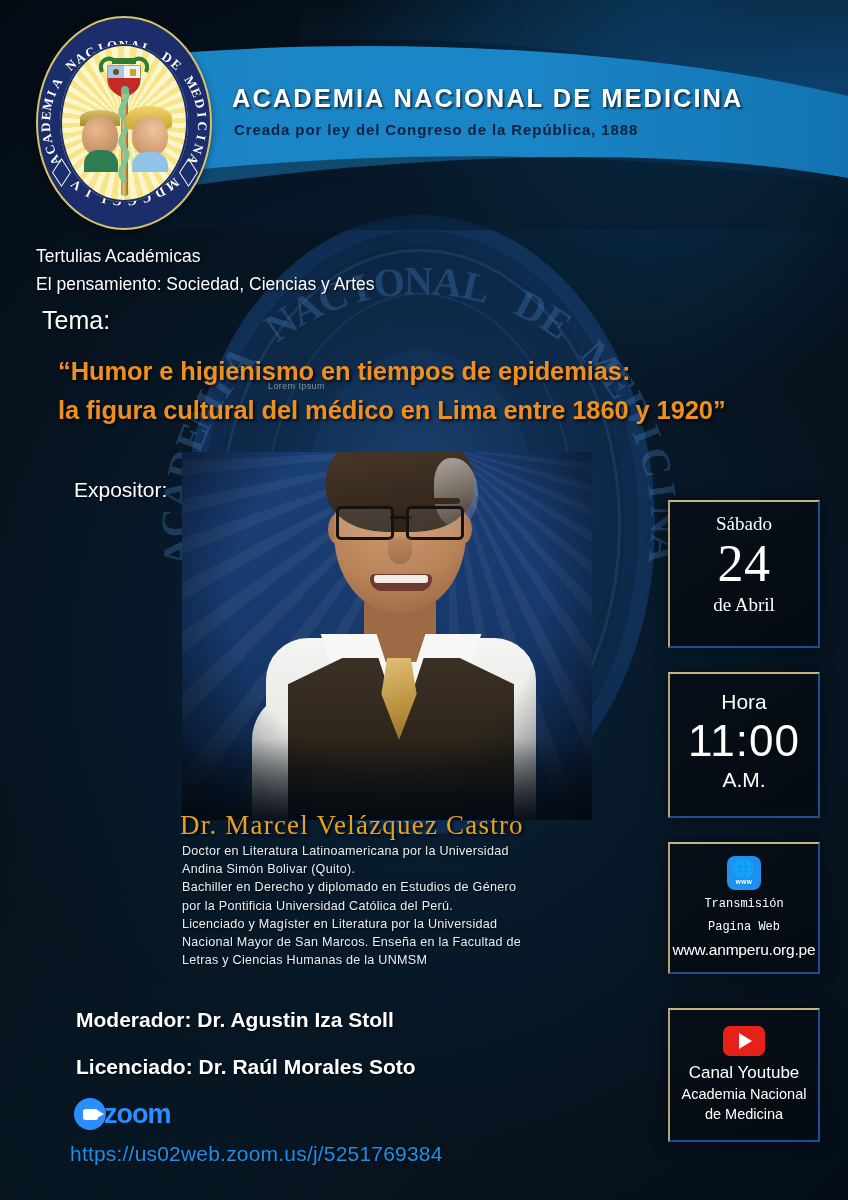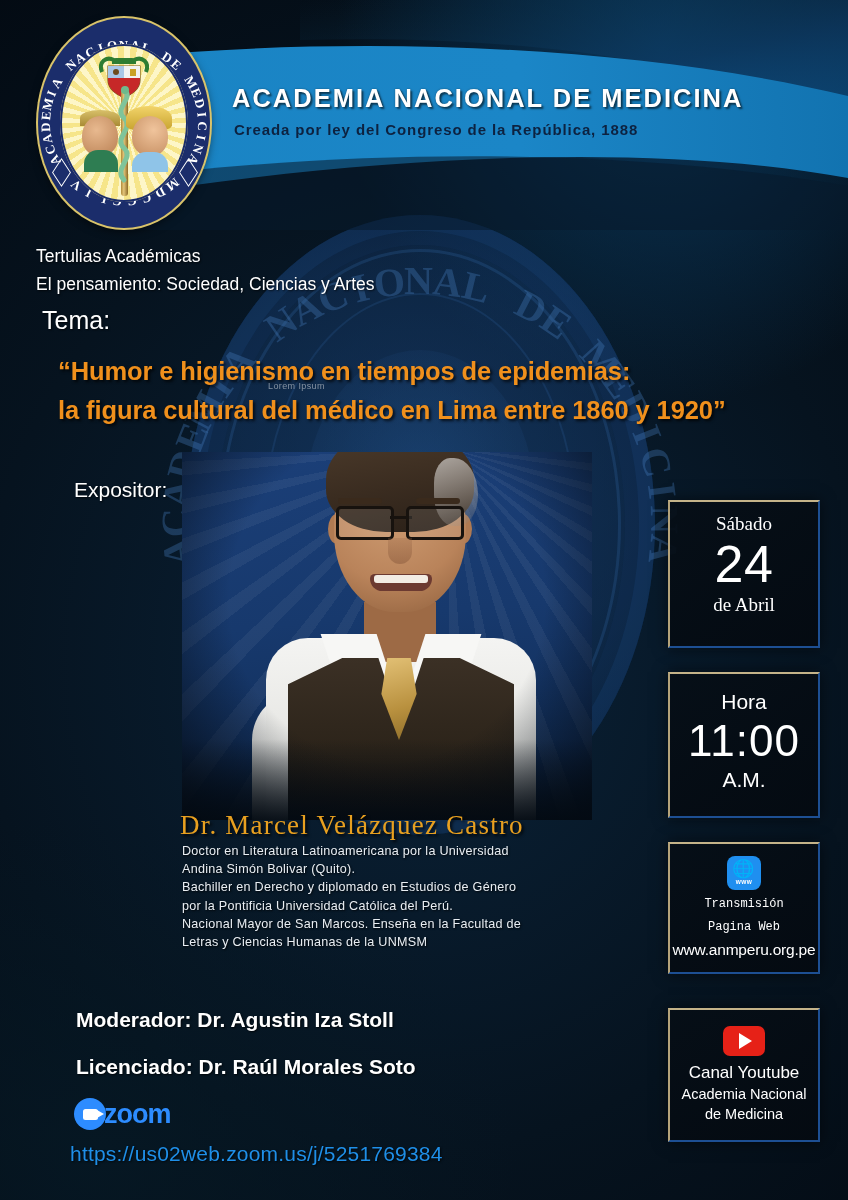--- a/index.html
+++ b/index.html
@@ -466,21 +466,21 @@
     color: #ffffff;
     text-align: center;
     box-sizing: border-box;
   }
   .card-date { top: 500px; height: 148px; padding-top: 9px; }
   .card-hora { top: 672px; height: 146px; padding-top: 14px; }
   .card-web  { top: 842px; height: 132px; padding-top: 12px; }
   .card-yt   { top: 1008px; height: 134px; padding-top: 16px; }
 
   .card .small   { font-size: 19px; line-height: 25px; font-family: Liberation Serif, serif; }
-  .card .big     { font-size: 52px; line-height: 56px; font-weight: normal; letter-spacing: 0.5px; }
+  .card .big     { font-size: 52px; line-height: 56px; font-weight: normal; letter-spacing: 0.5px; font-family: Liberation Serif, serif; }
   .card .big-t   { font-size: 44px; line-height: 50px; letter-spacing: 1px; }
   .card .med     { font-size: 21px; line-height: 28px; }
   .card .web-l   { font-size: 12px; line-height: 23px; font-family: Liberation Mono, monospace; }
   .card .web-url { font-size: 15.5px; line-height: 22px; letter-spacing: -0.2px; }
   .card .yt-l    { font-size: 17px; line-height: 22px; }
   .card .yt-s    { font-size: 14.5px; line-height: 20px; }
 
   .icon-www {
     width: 34px; height: 34px;
     margin: 0 auto 3px;
@@ -685,20 +685,21 @@
     <div class="p-vignette"></div>
   </div>
 
   <div class="speaker-name">Dr. Marcel Velázquez Castro</div>
 
   <div class="speaker-bio" id="bio">
       <div>Doctor en Literatura Latinoamericana por la Universidad</div>
       <div>Andina Simón Bolivar (Quito).</div>
       <div>Bachiller en Derecho y diplomado en Estudios de Género</div>
       <div>por la Pontificia Universidad Católica del Perú.</div>
+      <div>Licenciado y Magíster en Literatura por la Universidad</div>
       <div>Nacional Mayor de San Marcos. Enseña en la Facultad de</div>
       <div>Letras y Ciencias Humanas de la UNMSM</div>
     </div>
 
   <div class="roles">
     <div>
       <span>Moderador:</span>
       <span class="role-val">Dr. Agustin Iza Stoll</span>
     </div>
     <div>

